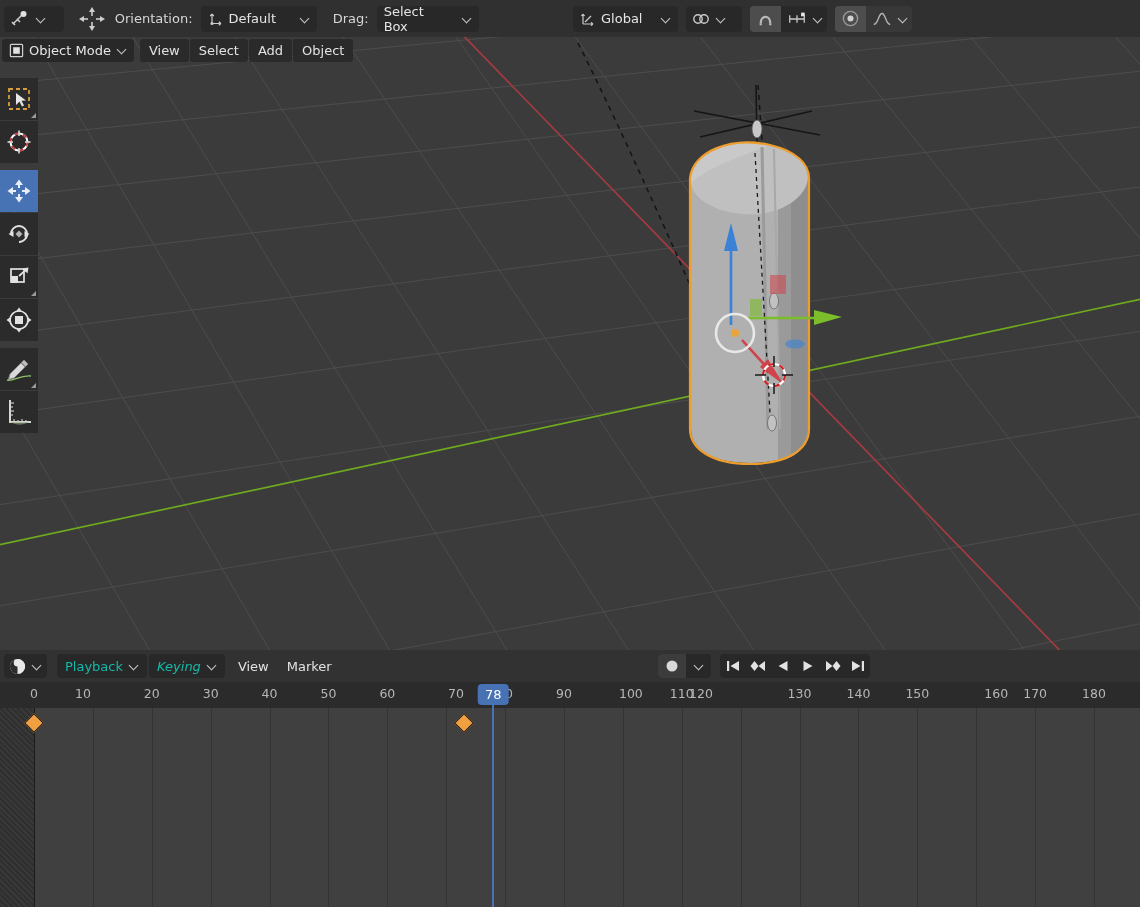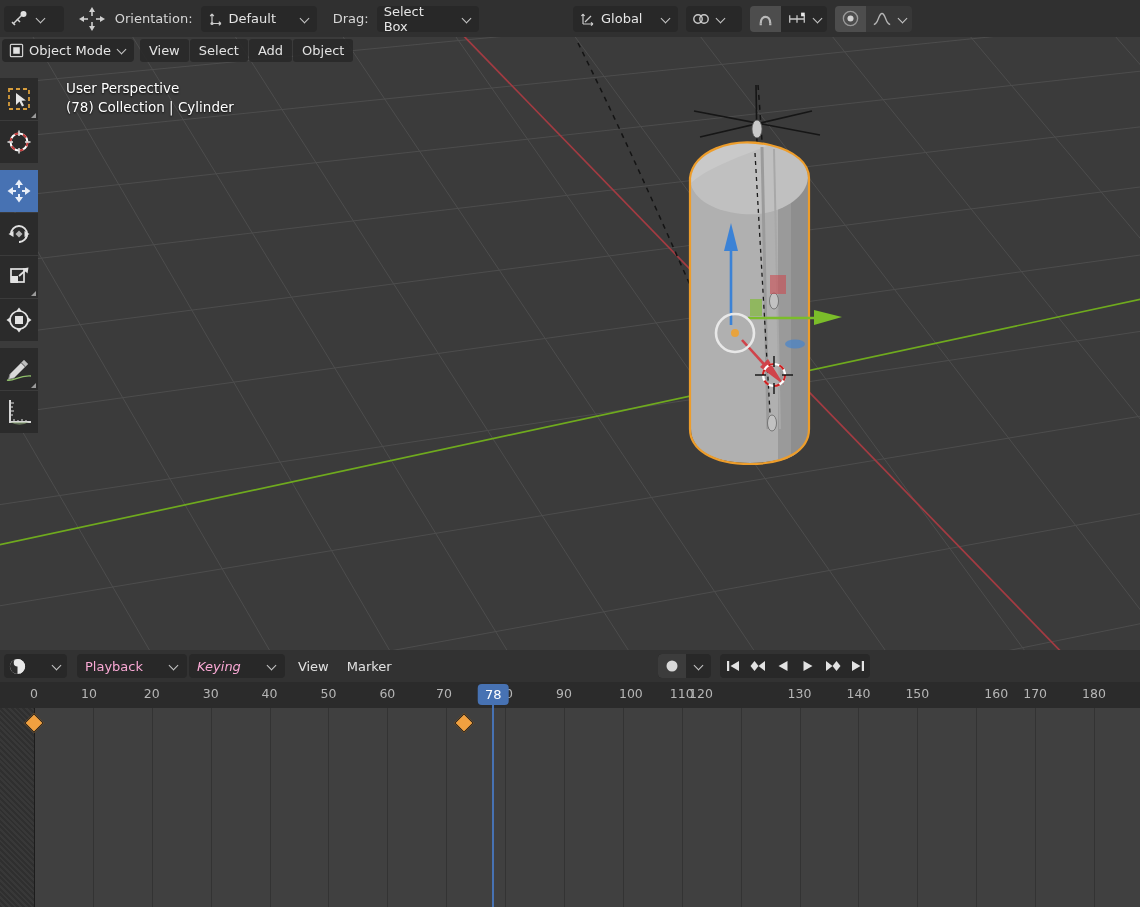--- a/index.html
+++ b/index.html
@@ -166,22 +166,21 @@
     padding-left: 4px;
     box-sizing: border-box;
   }
   #tl-header .tlbtn {
     background: #282828;
     border-radius: 4px;
     height: 24px;
     display: flex; align-items: center;
     padding: 0 8px;
     font-size: 13px;
-    color: #f9a8d4;
-    gap: 20px;
+    color: #14b8a6;
   }
   #tl-header .tlmenu {
     height: 24px;
     display: flex; align-items: center;
     padding: 0 9px;
     font-size: 13px;
     color: #e2e2e2;
   }
   .pbgroup {
     display: flex; align-items: center;
@@ -482,24 +481,20 @@
           <circle cx="0" cy="0" r="11" fill="none" stroke="#ffffff" stroke-width="2.2"></circle>
           <circle cx="0" cy="0" r="11" fill="none" stroke="#cc2222" stroke-width="2.2" stroke-dasharray="5.7 5.7"></circle>
           <line x1="-19" y1="0" x2="-8" y2="0" stroke="#111" stroke-width="1.4"></line>
           <line x1="8" y1="0" x2="19" y2="0" stroke="#111" stroke-width="1.4"></line>
           <line x1="0" y1="-19" x2="0" y2="-8" stroke="#111" stroke-width="1.4"></line>
           <line x1="0" y1="8" x2="0" y2="19" stroke="#111" stroke-width="1.4"></line>
         </g>
       </g>
     </svg>
 
-    <div id="vp-text">
-      <div>User Perspective</div>
-      <div>(78) Collection | Cylinder</div>
-    </div>
   </div>
 
   <div id="header">
     <div class="modebtn">
       <svg width="15" height="15" viewBox="0 0 16 16" style="margin-right:5px;">
         <rect x="1.5" y="1.5" width="13" height="13" rx="1" fill="none" stroke="#d0d0d0" stroke-width="1.3"></rect>
         <rect x="4.5" y="4.5" width="7" height="7" fill="#e2e2e2"></rect>
       </svg>
       <span>Object Mode</span>
       <span class="chev"></span>
@@ -693,27 +688,27 @@
               <polygon points="2,2 2,12 10.5,7" fill="#e2e2e2"></polygon>
               <rect x="11.8" y="2" width="2.2" height="10" fill="#e2e2e2"></rect>
             </svg>
           </div>
         </div>
       </div>
     </div>
 
     <div id="tl-ruler">
         <div class="tick-label" style="left: 34px;">0</div>
-        <div class="tick-label" style="left: 89px;">10</div>
+        <div class="tick-label" style="left: 83px;">10</div>
         <div class="tick-label" style="left: 151.778px;">20</div>
         <div class="tick-label" style="left: 210.667px;">30</div>
         <div class="tick-label" style="left: 269.556px;">40</div>
         <div class="tick-label" style="left: 328.444px;">50</div>
         <div class="tick-label" style="left: 387.333px;">60</div>
-        <div class="tick-label" style="left: 444px;">70</div>
+        <div class="tick-label" style="left: 456px;">70</div>
         <div class="tick-label" style="left: 505.111px;">80</div>
         <div class="tick-label" style="left: 564px;">90</div>
         <div class="tick-label" style="left: 622.889px; margin-left: 8px;">100</div>
         <div class="tick-label" style="left: 681.778px;">110</div>
         <div class="tick-label" style="left: 701px;">120</div>
         <div class="tick-label" style="left: 799.556px;">130</div>
         <div class="tick-label" style="left: 858.444px;">140</div>
         <div class="tick-label" style="left: 917.333px;">150</div>
         <div class="tick-label" style="left: 976.222px; margin-left: 20px;">160</div>
         <div class="tick-label" style="left: 1035.11px;">170</div>

